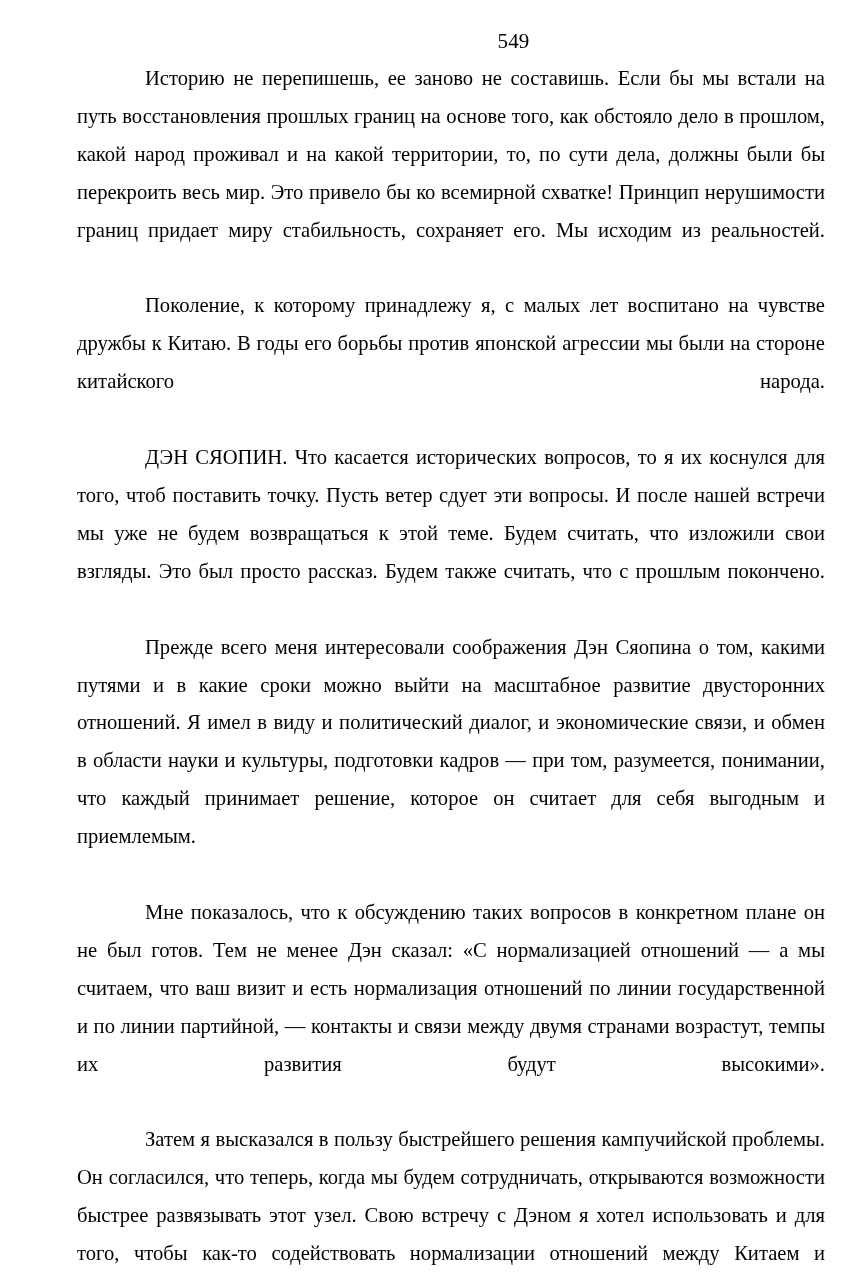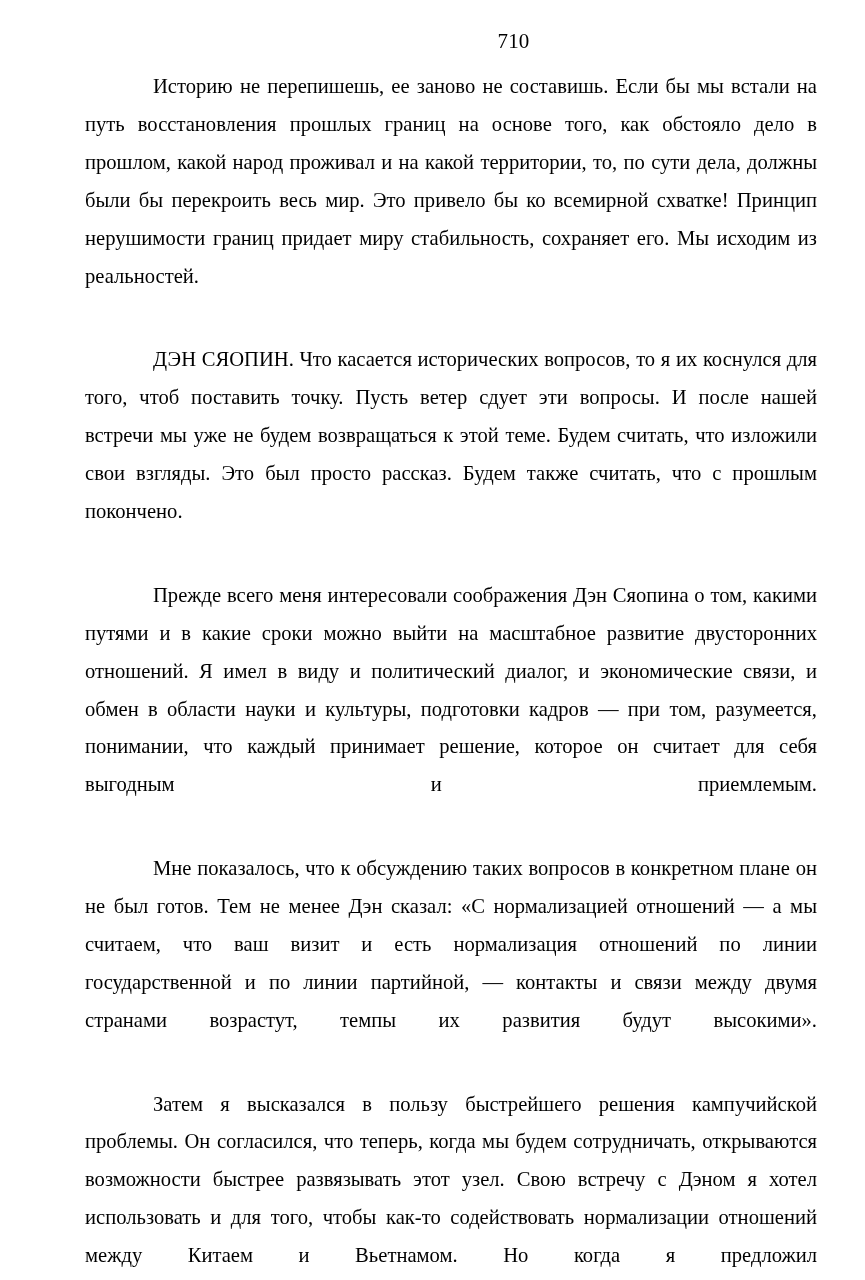--- a/index.html
+++ b/index.html
@@ -41,21 +41,21 @@
   }
 
   .textblock {
     position: absolute;
     left: 77px;
     top: 60px;
     width: 748px;
   }
 
   p.para {
-    margin: 8px;
+    margin: 0;
     padding: 0;
     text-indent: 68px;
     text-align: justify;
     text-justify: inter-word;
     font-size: 20.6px;
     line-height: 37.9px;
     word-spacing: 0.2px;
     hyphens: none;
     -webkit-hyphens: none;
   }
@@ -65,23 +65,24 @@
     content: "";
     display: inline-block;
     width: 100%;
   }
 </style>
 </head>
 <body>
 
 <div class="page">
 
-  <div class="folio">710</div>
+  <div class="folio">549</div>
 
   <div class="textblock">
     <p class="para">Историю не перепишешь, ее заново не составишь. Если бы мы встали на путь восстановления прошлых границ на основе того, как обстояло дело в прошлом, какой народ проживал и на какой территории, то, по сути дела, должны были бы перекроить весь мир. Это привело бы ко всемирной схватке! Принцип нерушимости границ придает миру стабильность, сохраняет его. Мы исходим из реальностей.</p>
+    <p class="para">Поколение, к которому принадлежу я, с малых лет воспитано на чувстве дружбы к Китаю. В годы его борьбы против японской агрессии мы были на стороне китайского народа.</p>
     <p class="para">ДЭН СЯОПИН. Что касается исторических вопросов, то я их коснулся для того, чтоб поставить точку. Пусть ветер сдует эти вопросы. И после нашей встречи мы уже не будем возвращаться к этой теме. Будем считать, что изложили свои взгляды. Это был просто рассказ. Будем также считать, что с прошлым покончено.</p>
     <p class="para">Прежде всего меня интересовали соображения Дэн Сяопина о том, какими путями и в какие сроки можно выйти на масштабное развитие двусторонних отношений. Я имел в виду и политический диалог, и экономические связи, и обмен в области науки и культуры, подготовки кадров — при том, разумеется, понимании, что каждый принимает решение, которое он считает для себя выгодным и приемлемым.</p>
     <p class="para">Мне показалось, что к обсуждению таких вопросов в конкретном плане он не был готов. Тем не менее Дэн сказал: «С нормализацией отношений — а мы считаем, что ваш визит и есть нормализация отношений по линии государственной и по линии партийной, — контакты и связи между двумя странами возрастут, темпы их развития будут высокими».</p>
     <p class="para">Затем я высказался в пользу быстрейшего решения кампучийской проблемы. Он согласился, что теперь, когда мы будем сотрудничать, открываются возможности быстрее развязывать этот узел. Свою встречу с Дэном я хотел использовать и для того, чтобы как-то содействовать нормализации отношений между Китаем и Вьетнамом. Но когда я предложил</p>
   </div>
 
 </div>
 
 </body></html>

